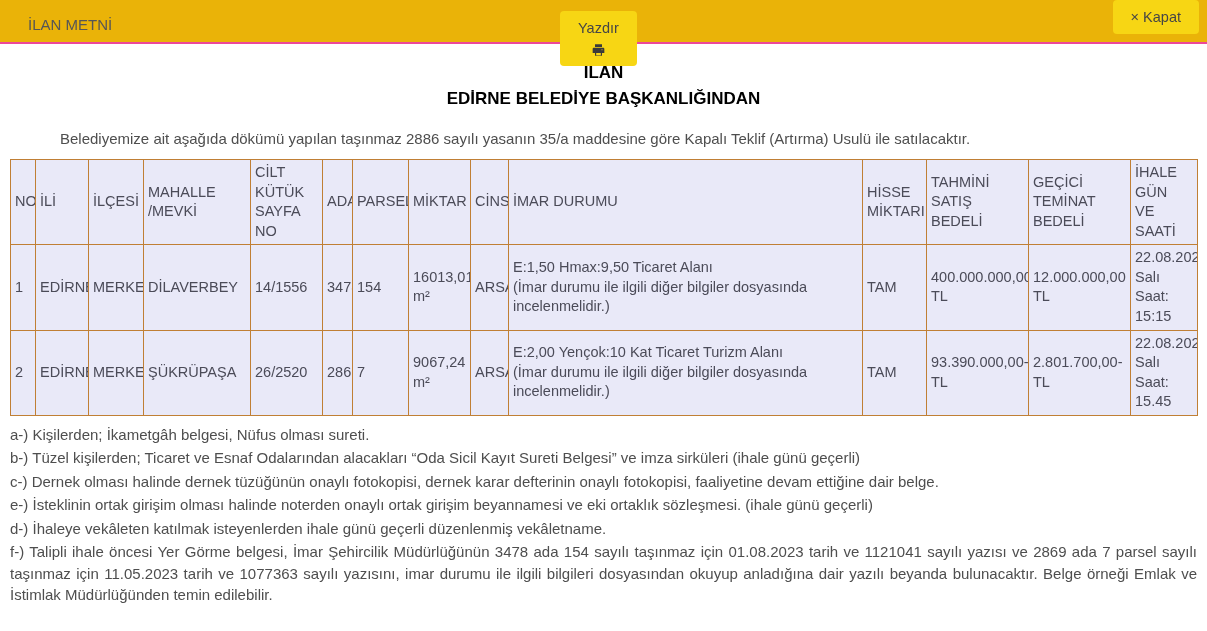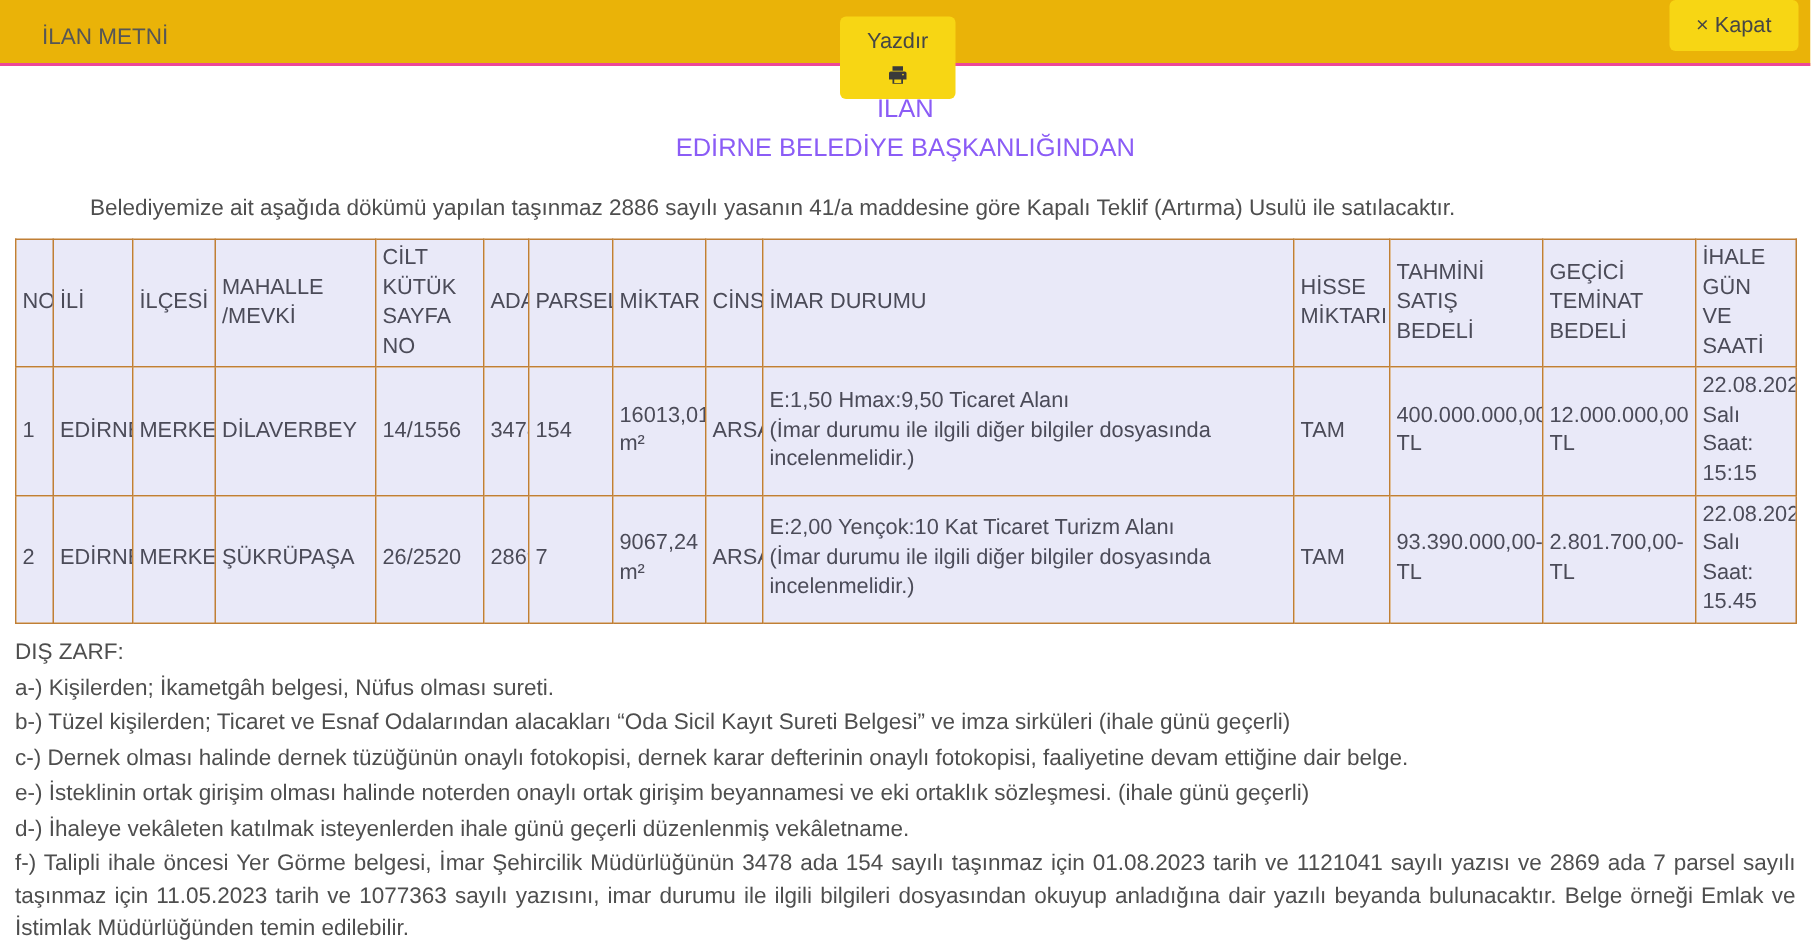--- a/index.html
+++ b/index.html
@@ -11,21 +11,21 @@
     border-bottom: 2px solid #ec4899; }
   .topbar-title { position: absolute; left: 28px; top: 16px; font-size: 15px; color: #565656; }
   .btn { display: inline-flex; align-items: center; gap: 7px; background: #f7d614;
     border: none; border-radius: 4px; padding: 9px 18px; font-size: 14.5px; color: #464646;
     font-family: "Liberation Sans", sans-serif; cursor: pointer; flex-direction: column; }
   .btn-print { position: absolute; left: 560px; top: 11px; }
   .btn-close { position: absolute; right: 8px; top: 0; }
 
   
   .titles { margin-top: 16px; text-align: center; }
-  .titles .t1, .titles .t2 { font-size: 17px; font-weight: normal; color: #8b5cf6; line-height: 26px; }
+  .titles .t1, .titles .t2 { font-size: 17px; font-weight: bold; color: #000000; line-height: 26px; }
 
   .intro { margin: 18px 28px 0 28px; text-indent: 32px; font-size: 15px; color: #4e4e4e; }
 
   
   table.ilan { margin: 12px 10px 0 10px; border-collapse: collapse; table-layout: fixed;
     width: 1187px; }
   table.ilan th, table.ilan td { border: 1px solid #c07f35; background: #e9e9f8;
     font-size: 14.5px; font-weight: normal; color: #4b4b58; text-align: left;
     vertical-align: middle; padding: 3px 4px; line-height: 1.35; white-space: pre-line;
     overflow: hidden; }
@@ -57,21 +57,21 @@
   <button class="btn btn-close">
     <span>× Kapat</span>
   </button>
 </div>
 
 <div class="titles">
   <div class="t1">İLAN</div>
   <div class="t2">EDİRNE BELEDİYE BAŞKANLIĞINDAN</div>
 </div>
 
-<div class="intro">Belediyemize ait aşağıda dökümü yapılan taşınmaz 2886 sayılı yasanın 41/a maddesine göre Kapalı Teklif (Artırma) Usulü ile satılacaktır.</div>
+<div class="intro">Belediyemize ait aşağıda dökümü yapılan taşınmaz 2886 sayılı yasanın 35/a maddesine göre Kapalı Teklif (Artırma) Usulü ile satılacaktır.</div>
 
 <table class="ilan">
   <colgroup>
     <col style="width:25px">
       <col style="width:53px">
       <col style="width:55px">
       <col style="width:107px">
     <col style="width:72px">
       <col style="width:30px">
       <col style="width:56px">
@@ -149,21 +149,20 @@
     <td>2.801.700,00-TL</td>
     <td>22.08.2023
 Salı
 Saat:
 15.45</td>
   </tr>
 </tbody>
   </table>
 
 <div class="dis-zarf">
-  <div class="dis-zarf-heading">DIŞ ZARF:</div>
   <div class="dis-zarf-item"> a-) Kişilerden; İkametgâh belgesi, Nüfus olması sureti.</div>
   <div class="dis-zarf-item">b-) Tüzel kişilerden; Ticaret ve Esnaf Odalarından alacakları “Oda Sicil Kayıt Sureti Belgesi” ve imza sirküleri  (ihale günü geçerli)</div>
   <div class="dis-zarf-item">c-) Dernek olması halinde dernek tüzüğünün onaylı fotokopisi, dernek karar defterinin onaylı fotokopisi, faaliyetine devam ettiğine dair belge.</div>
   <div class="dis-zarf-item">e-) İsteklinin ortak girişim olması halinde noterden onaylı ortak girişim beyannamesi ve eki ortaklık sözleşmesi. (ihale günü geçerli)</div>
   <div class="dis-zarf-item">d-) İhaleye vekâleten katılmak isteyenlerden ihale günü geçerli düzenlenmiş vekâletname.</div>
   <div class="dis-zarf-item">f-) Talipli ihale öncesi Yer Görme belgesi, İmar Şehircilik Müdürlüğünün 3478 ada 154 sayılı taşınmaz için 01.08.2023 tarih ve 1121041 sayılı yazısı ve 2869 ada 7 parsel sayılı taşınmaz için 11.05.2023 tarih ve 1077363 sayılı yazısını, imar durumu ile ilgili bilgileri dosyasından okuyup anladığına dair yazılı beyanda bulunacaktır. Belge örneği Emlak ve İstimlak Müdürlüğünden temin edilebilir.</div>
 
 </div>
 
 </body></html>

